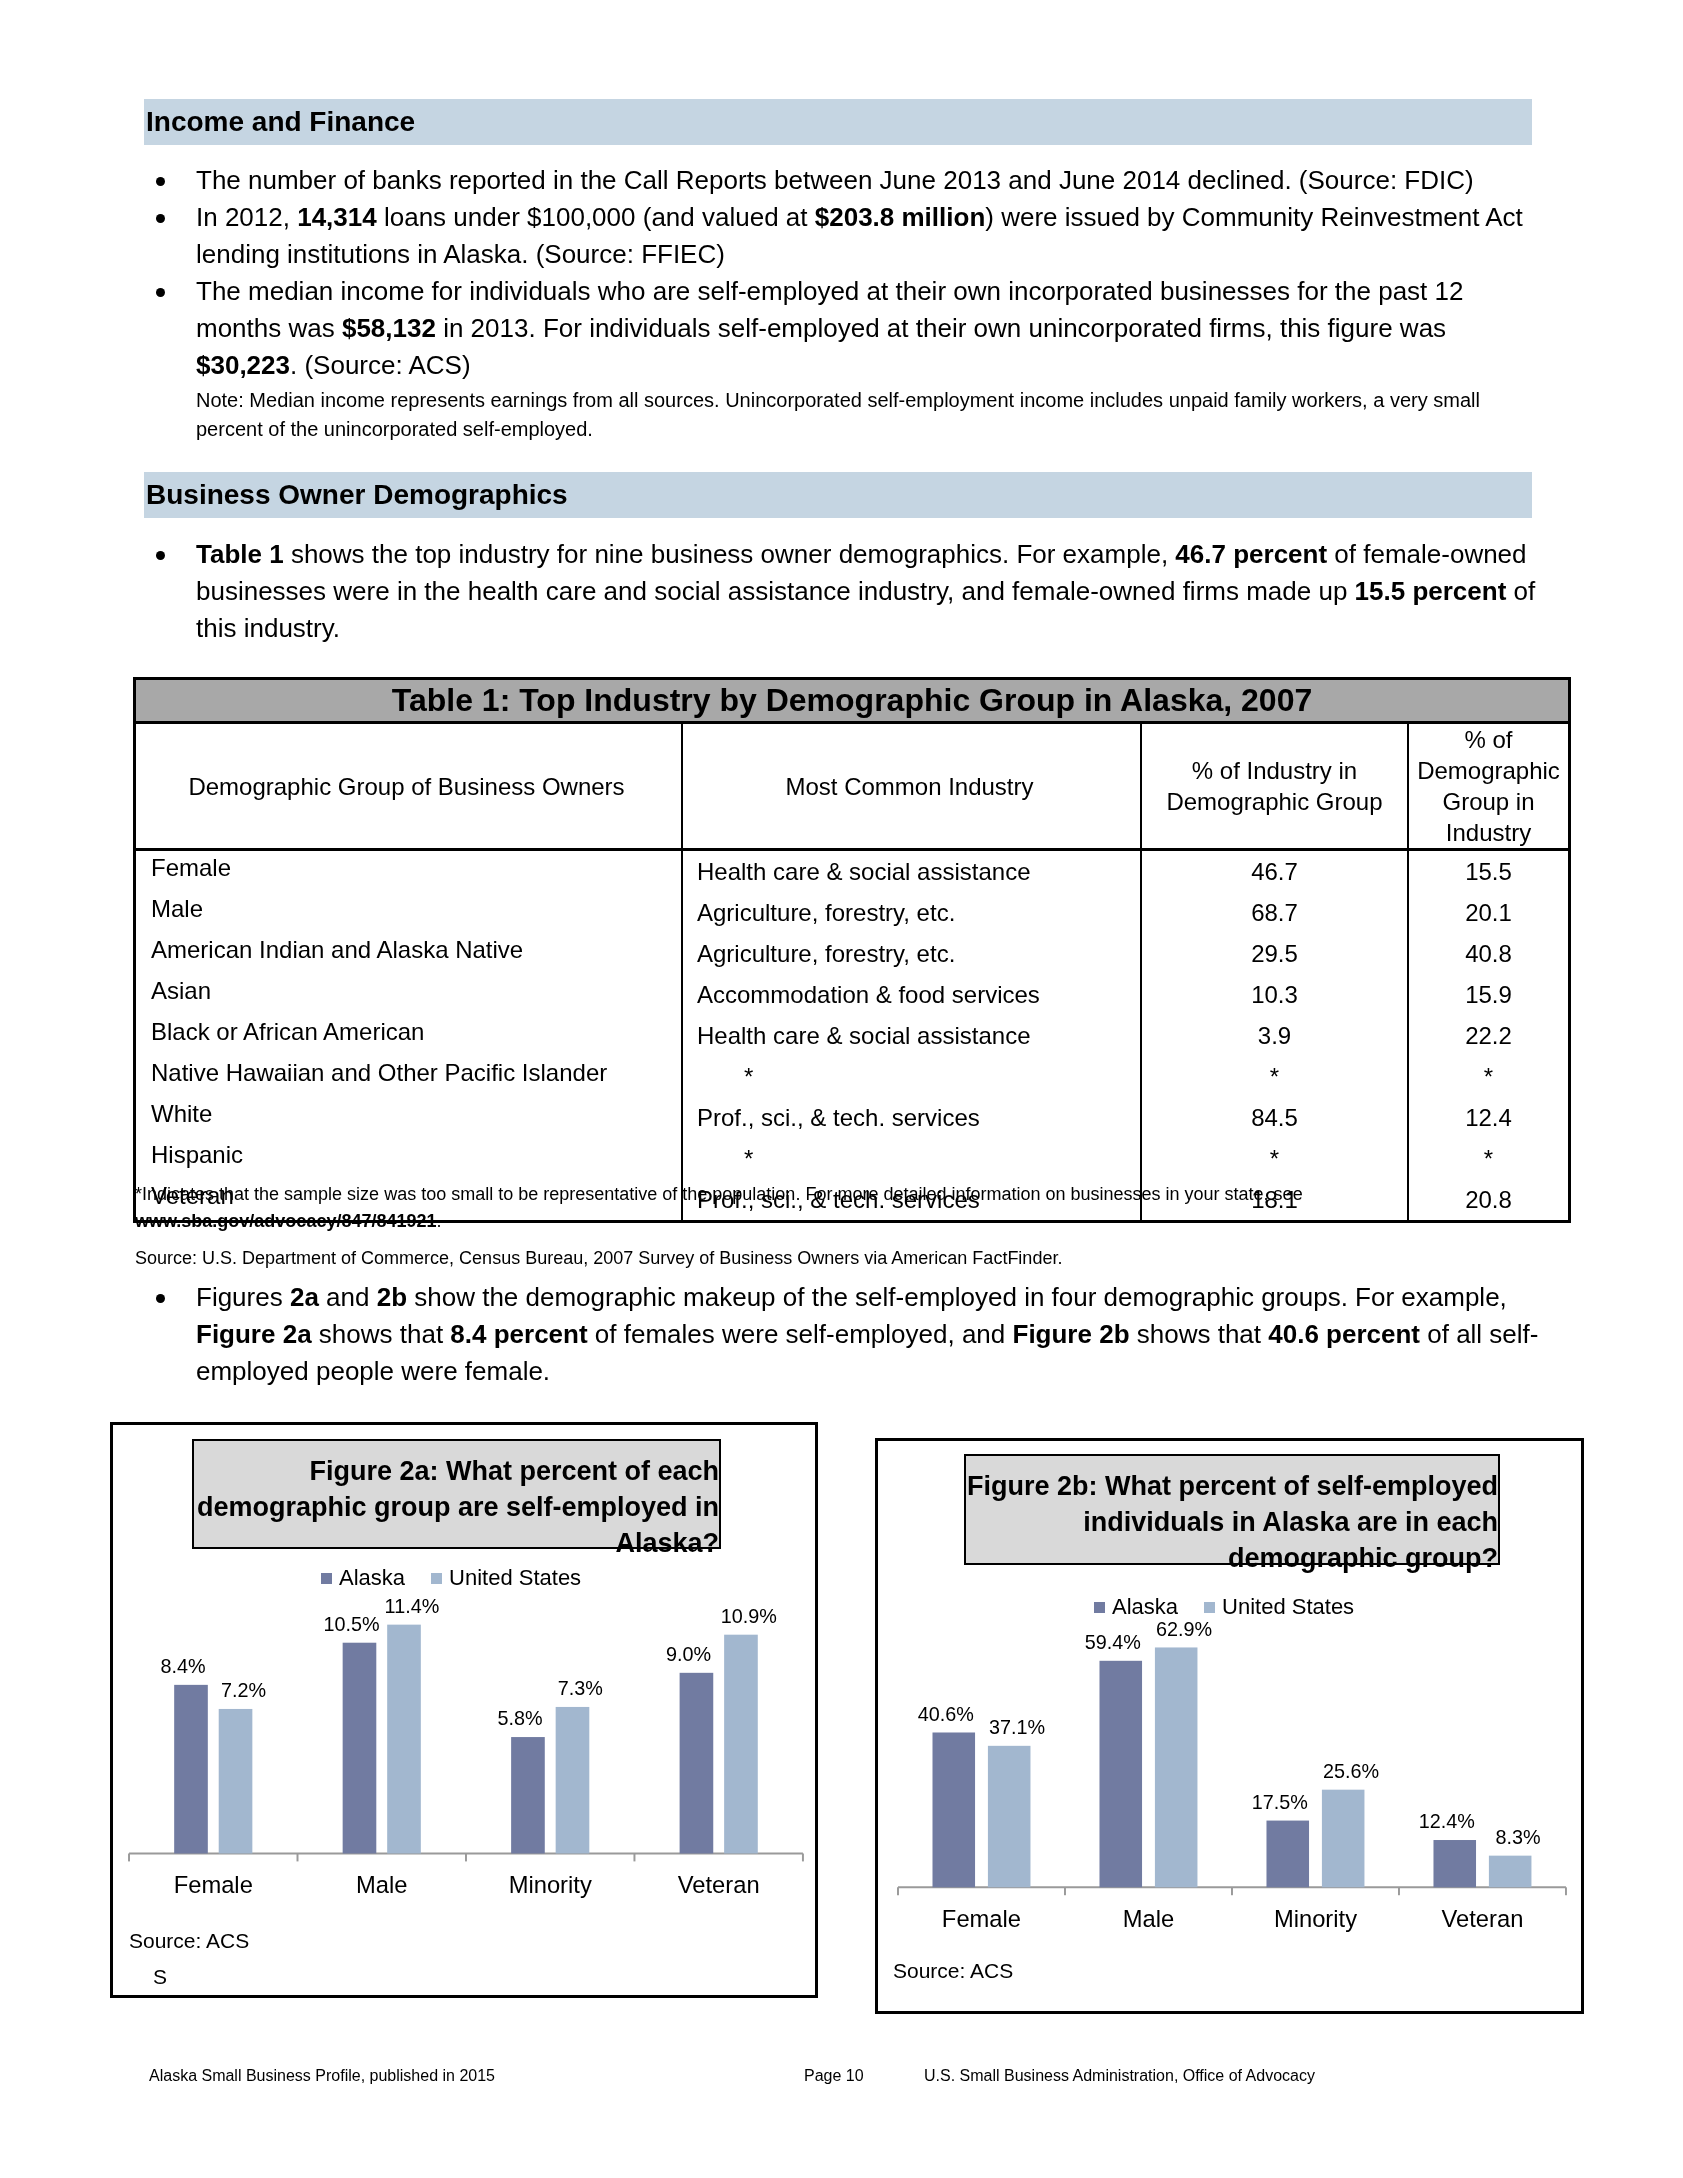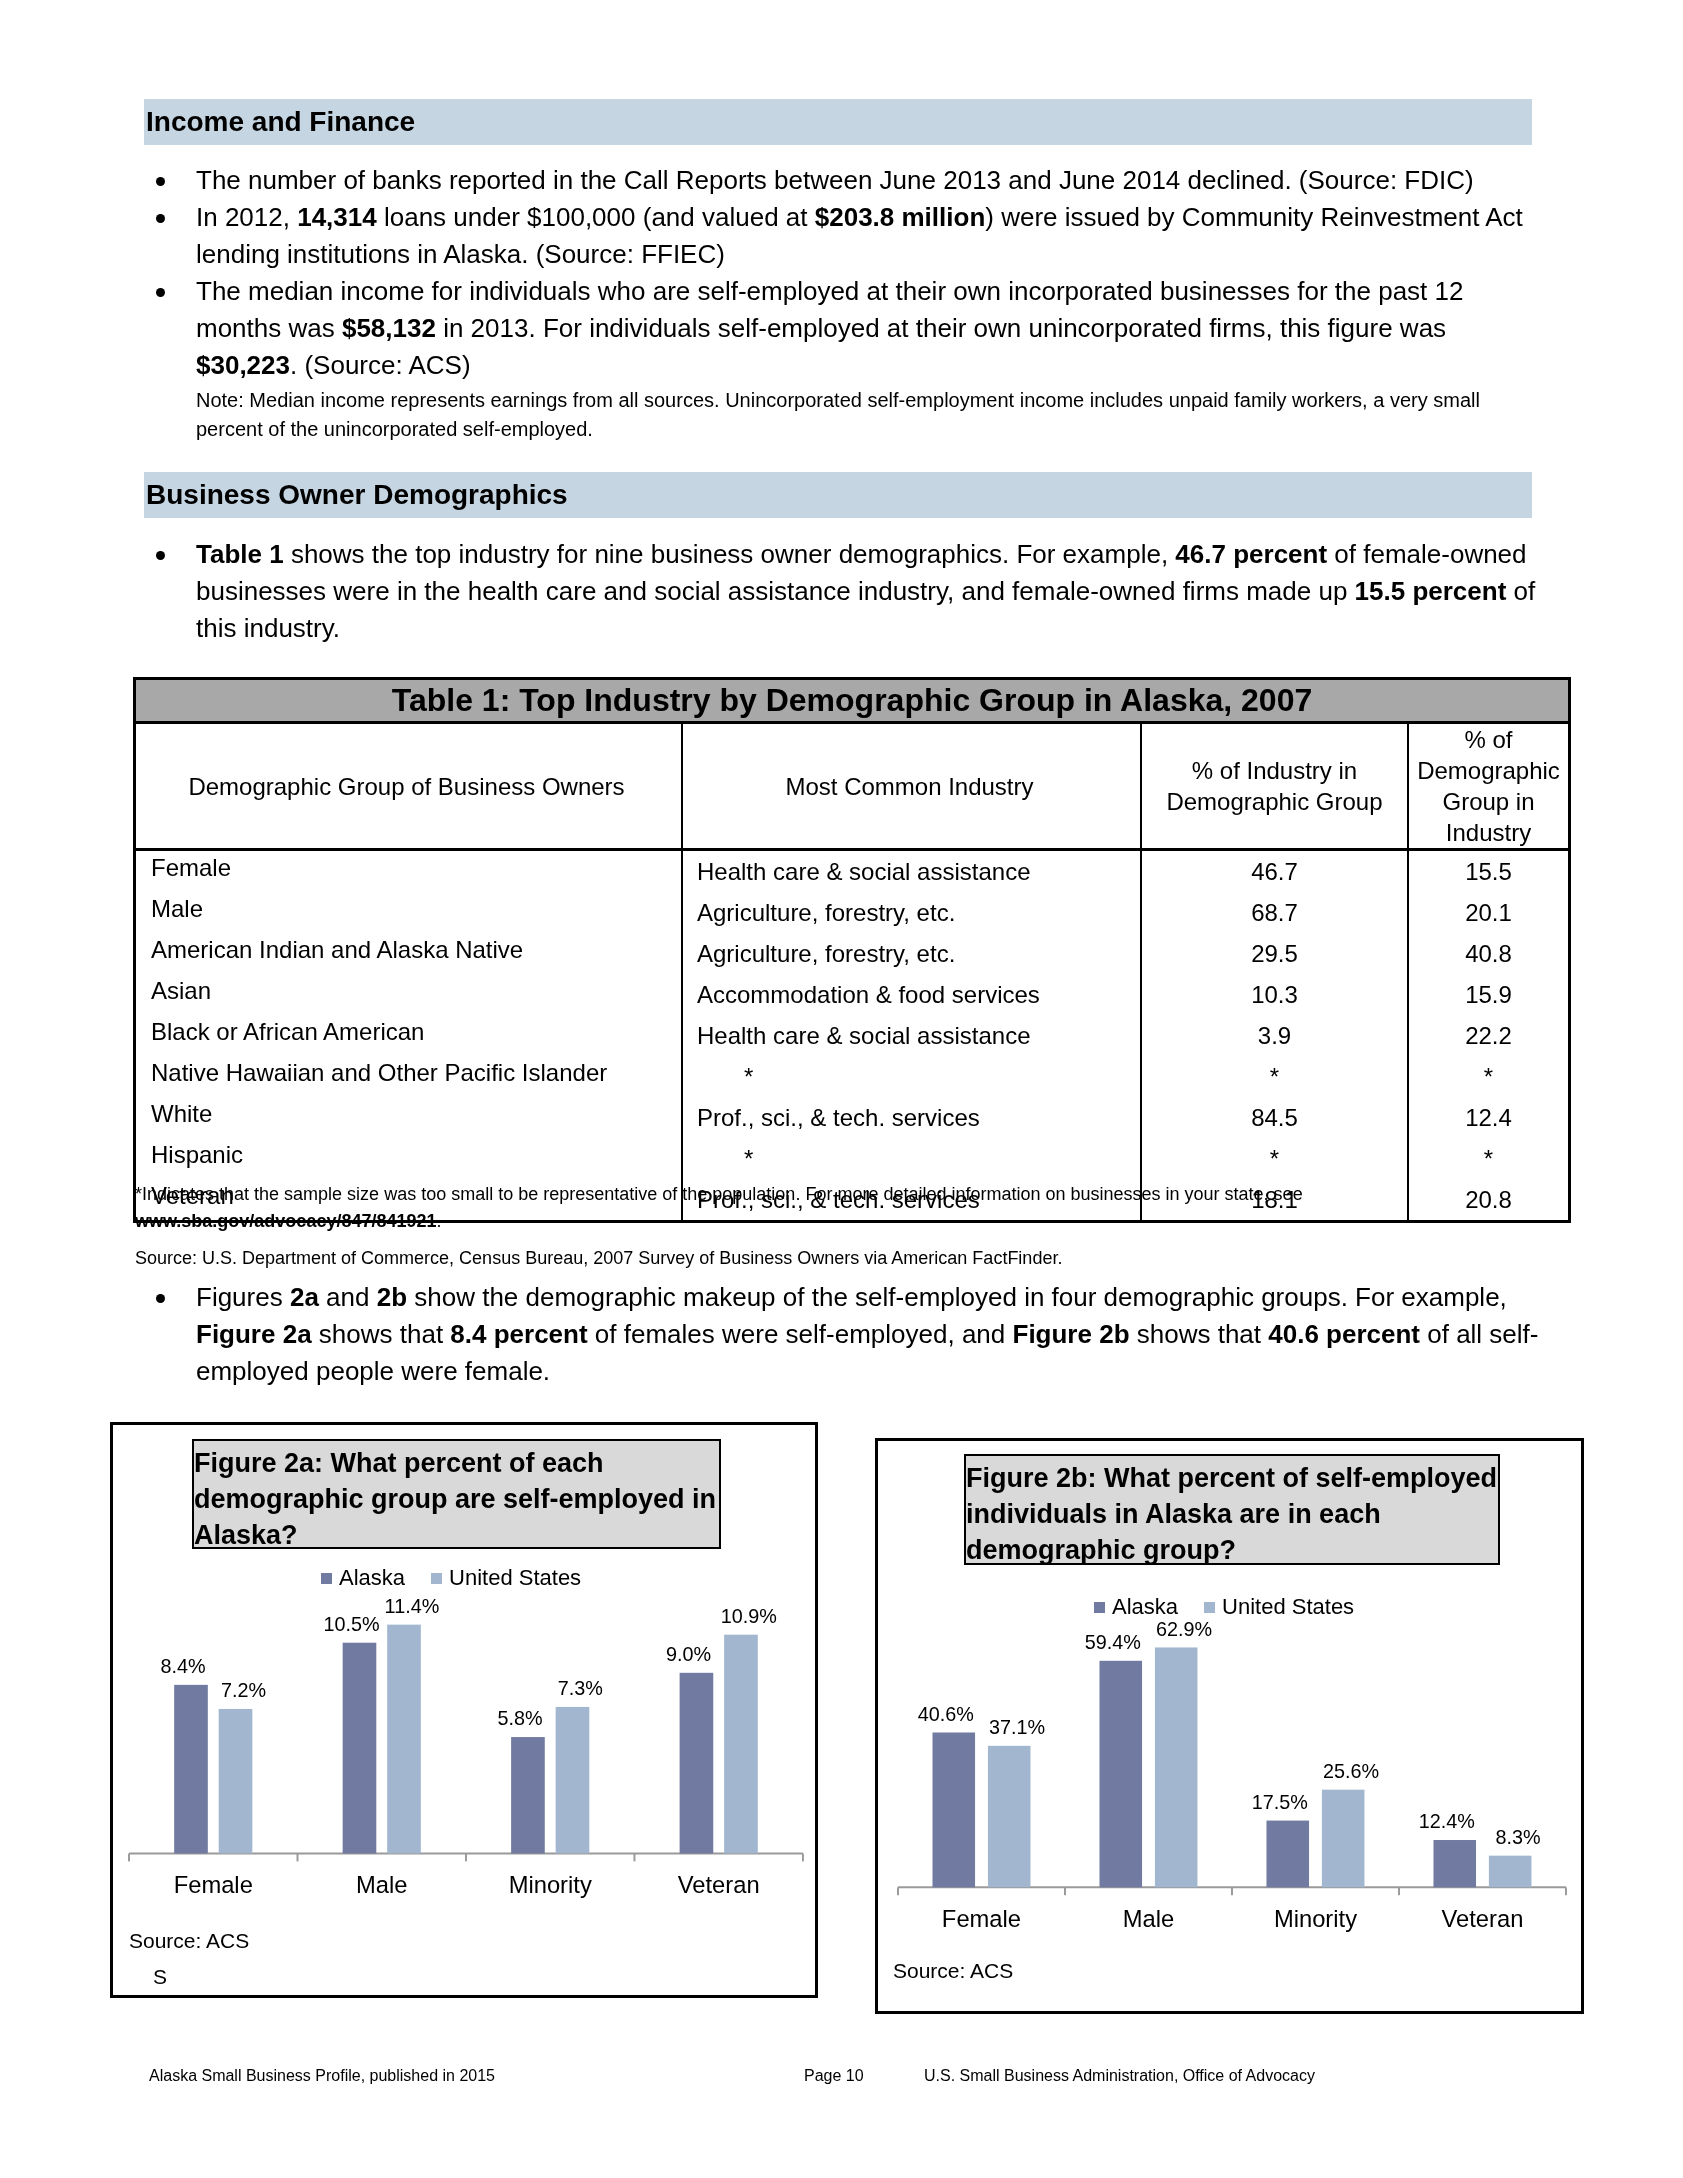--- a/index.html
+++ b/index.html
@@ -27,21 +27,21 @@
   .tbl .c4 { text-align: center; }
   .tbl td.c1 { position: relative; top: -4px; }
   .tbl td.star-ind { padding-left: 61px; }
   .tbl th.c1, .tbl th.c2 { text-align: center; padding-left: 0; border-radius: 6px; }
 
   .tbl-note { position: absolute; left: 135px; width: 1426px; font-size: 18px; line-height: 27px; margin-top: 29px; }
 
   
   .fig-box { position: absolute; border: 3px solid #000; background: #fff; box-sizing: border-box; }
   .fig-title { position: absolute; background: #d9d9d9; border: 2px solid #000; box-sizing: border-box;
-               text-align: left; font-size: 27px; font-weight: bold; line-height: 36px; padding-top: 4px; }
+               text-align: right; font-size: 27px; font-weight: bold; line-height: 36px; padding-top: 12px; }
   .legend { position: absolute; font-size: 22px; display: flex; align-items: center; }
   .legend-swatch { display: inline-block; width: 11px; height: 11px; margin-right: 7px; }
   .legend-item { display: flex; align-items: center; margin-right: 26px; }
   .fig-source { position: absolute; font-size: 21px; }
   svg text { font-family: "Liberation Sans", "DejaVu Sans", sans-serif; }
 
   .footer { position: absolute; top: 2067px; font-size: 16px; text-align: center; }
 </style>
 </head>
 <body>

